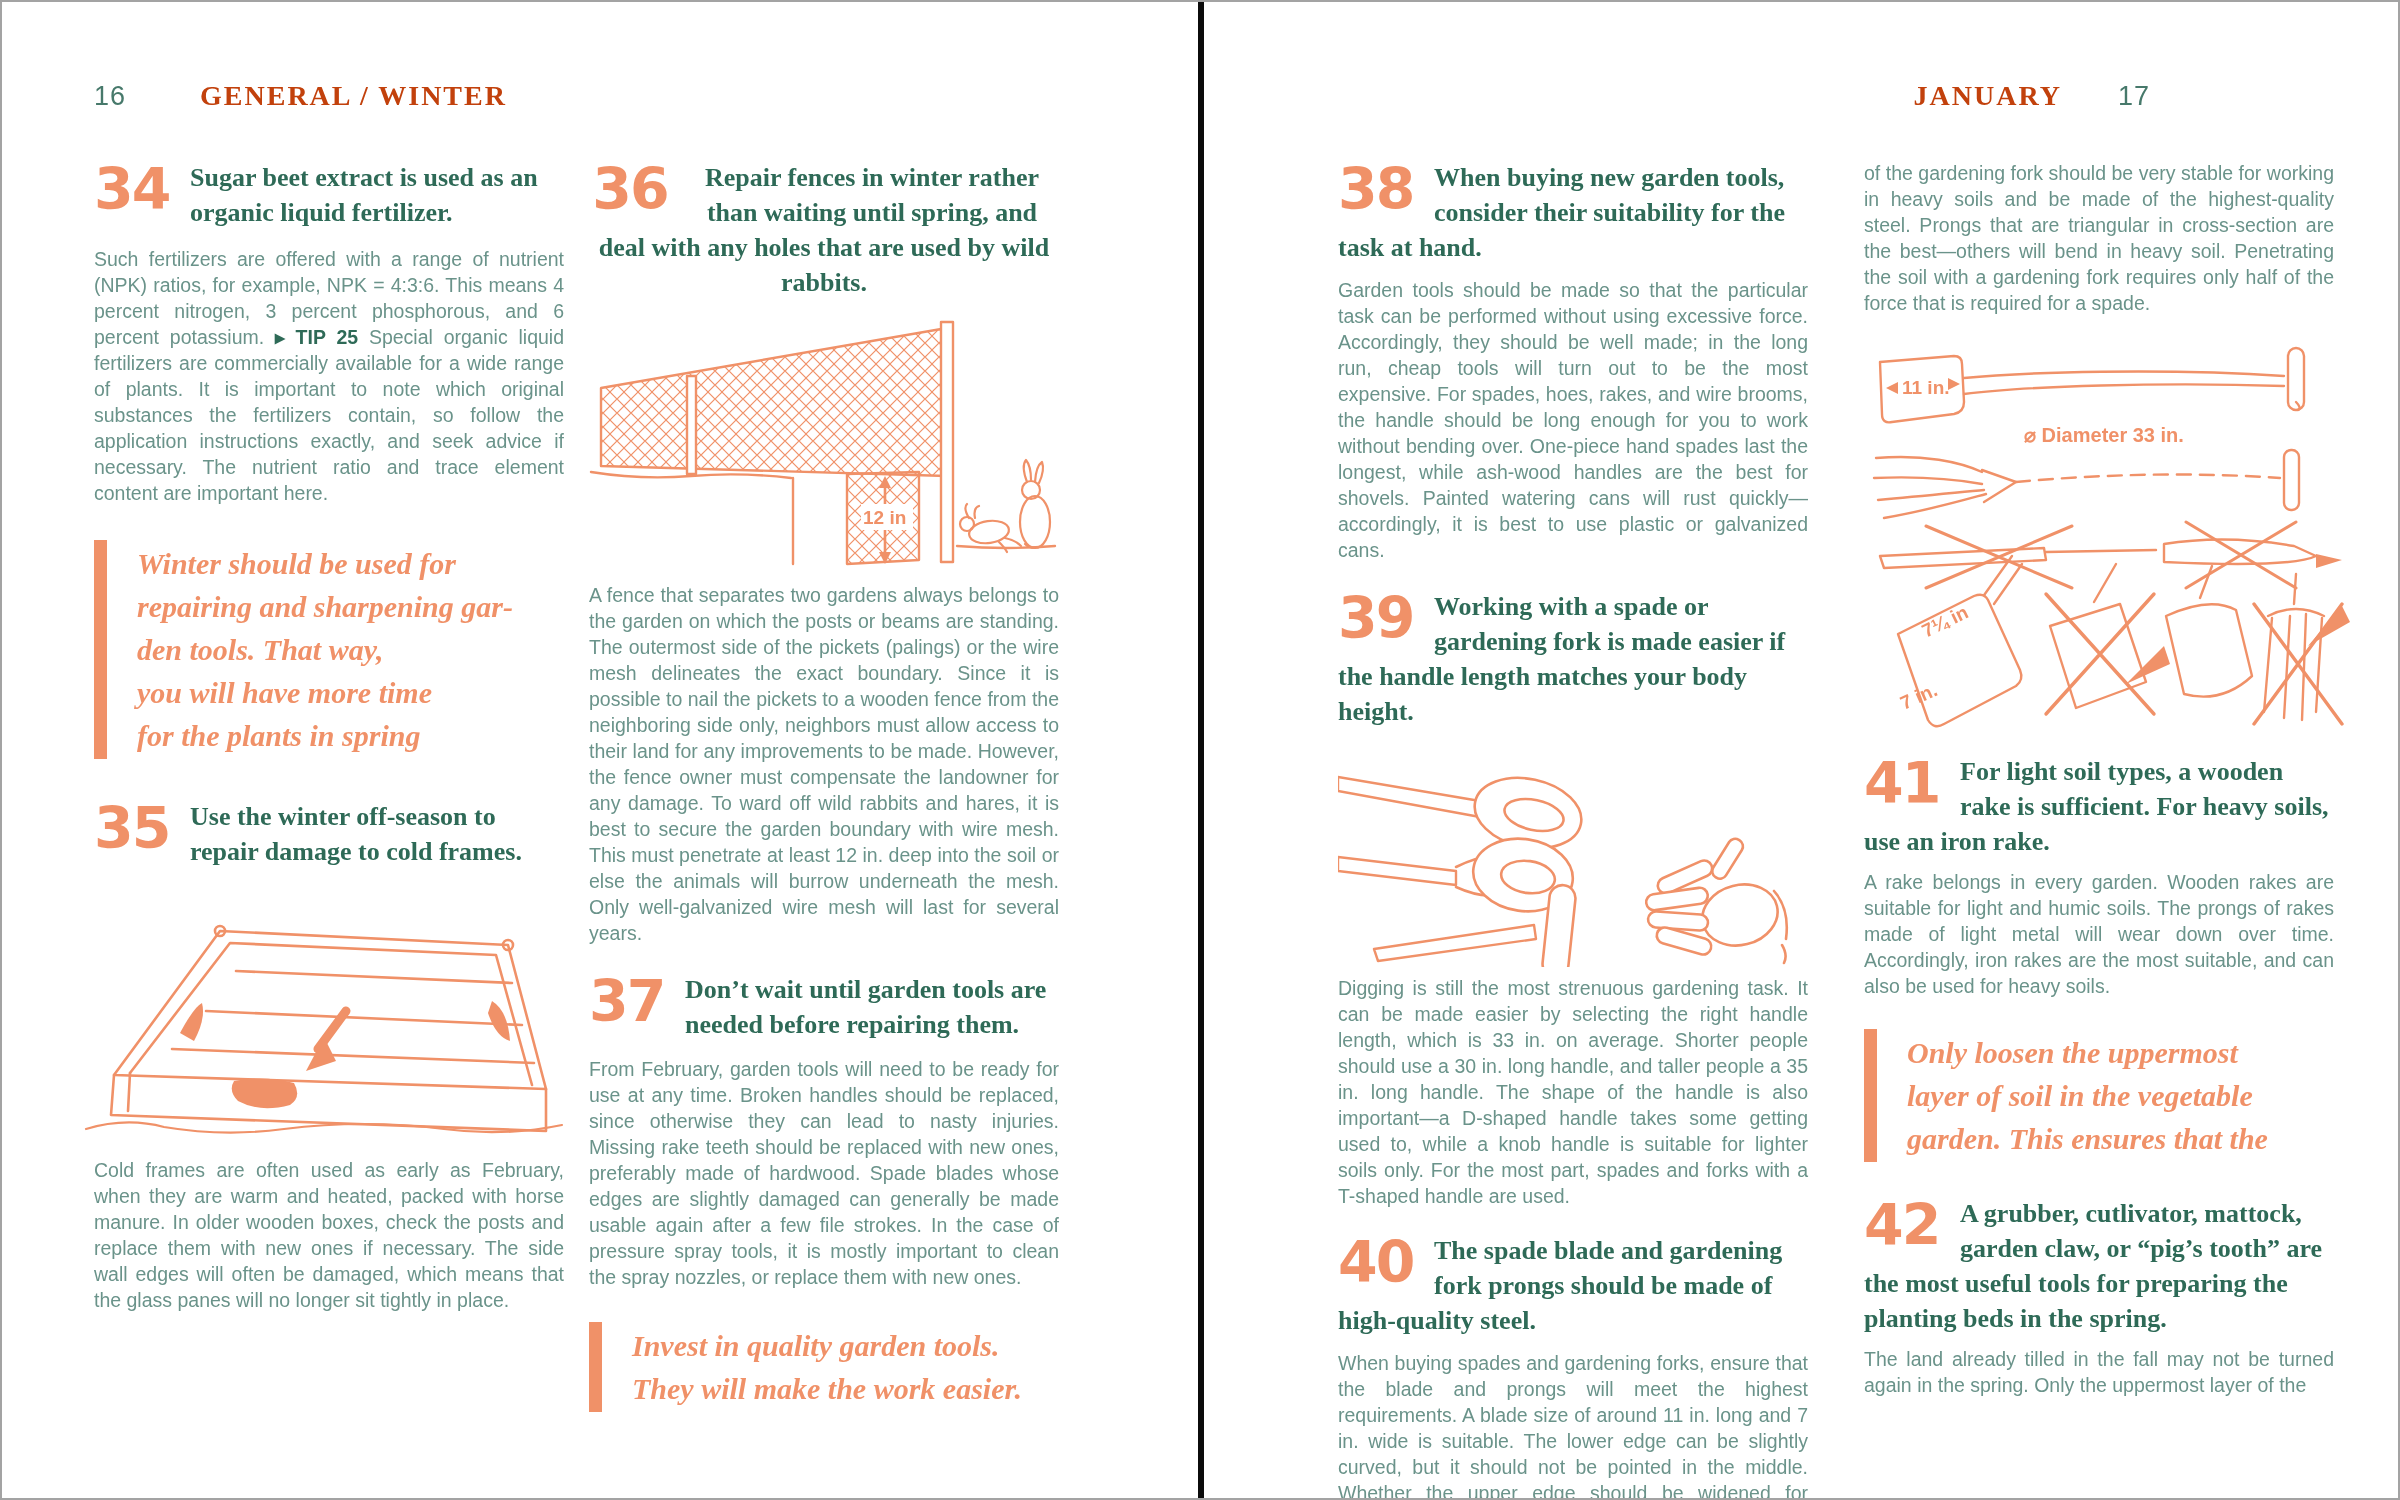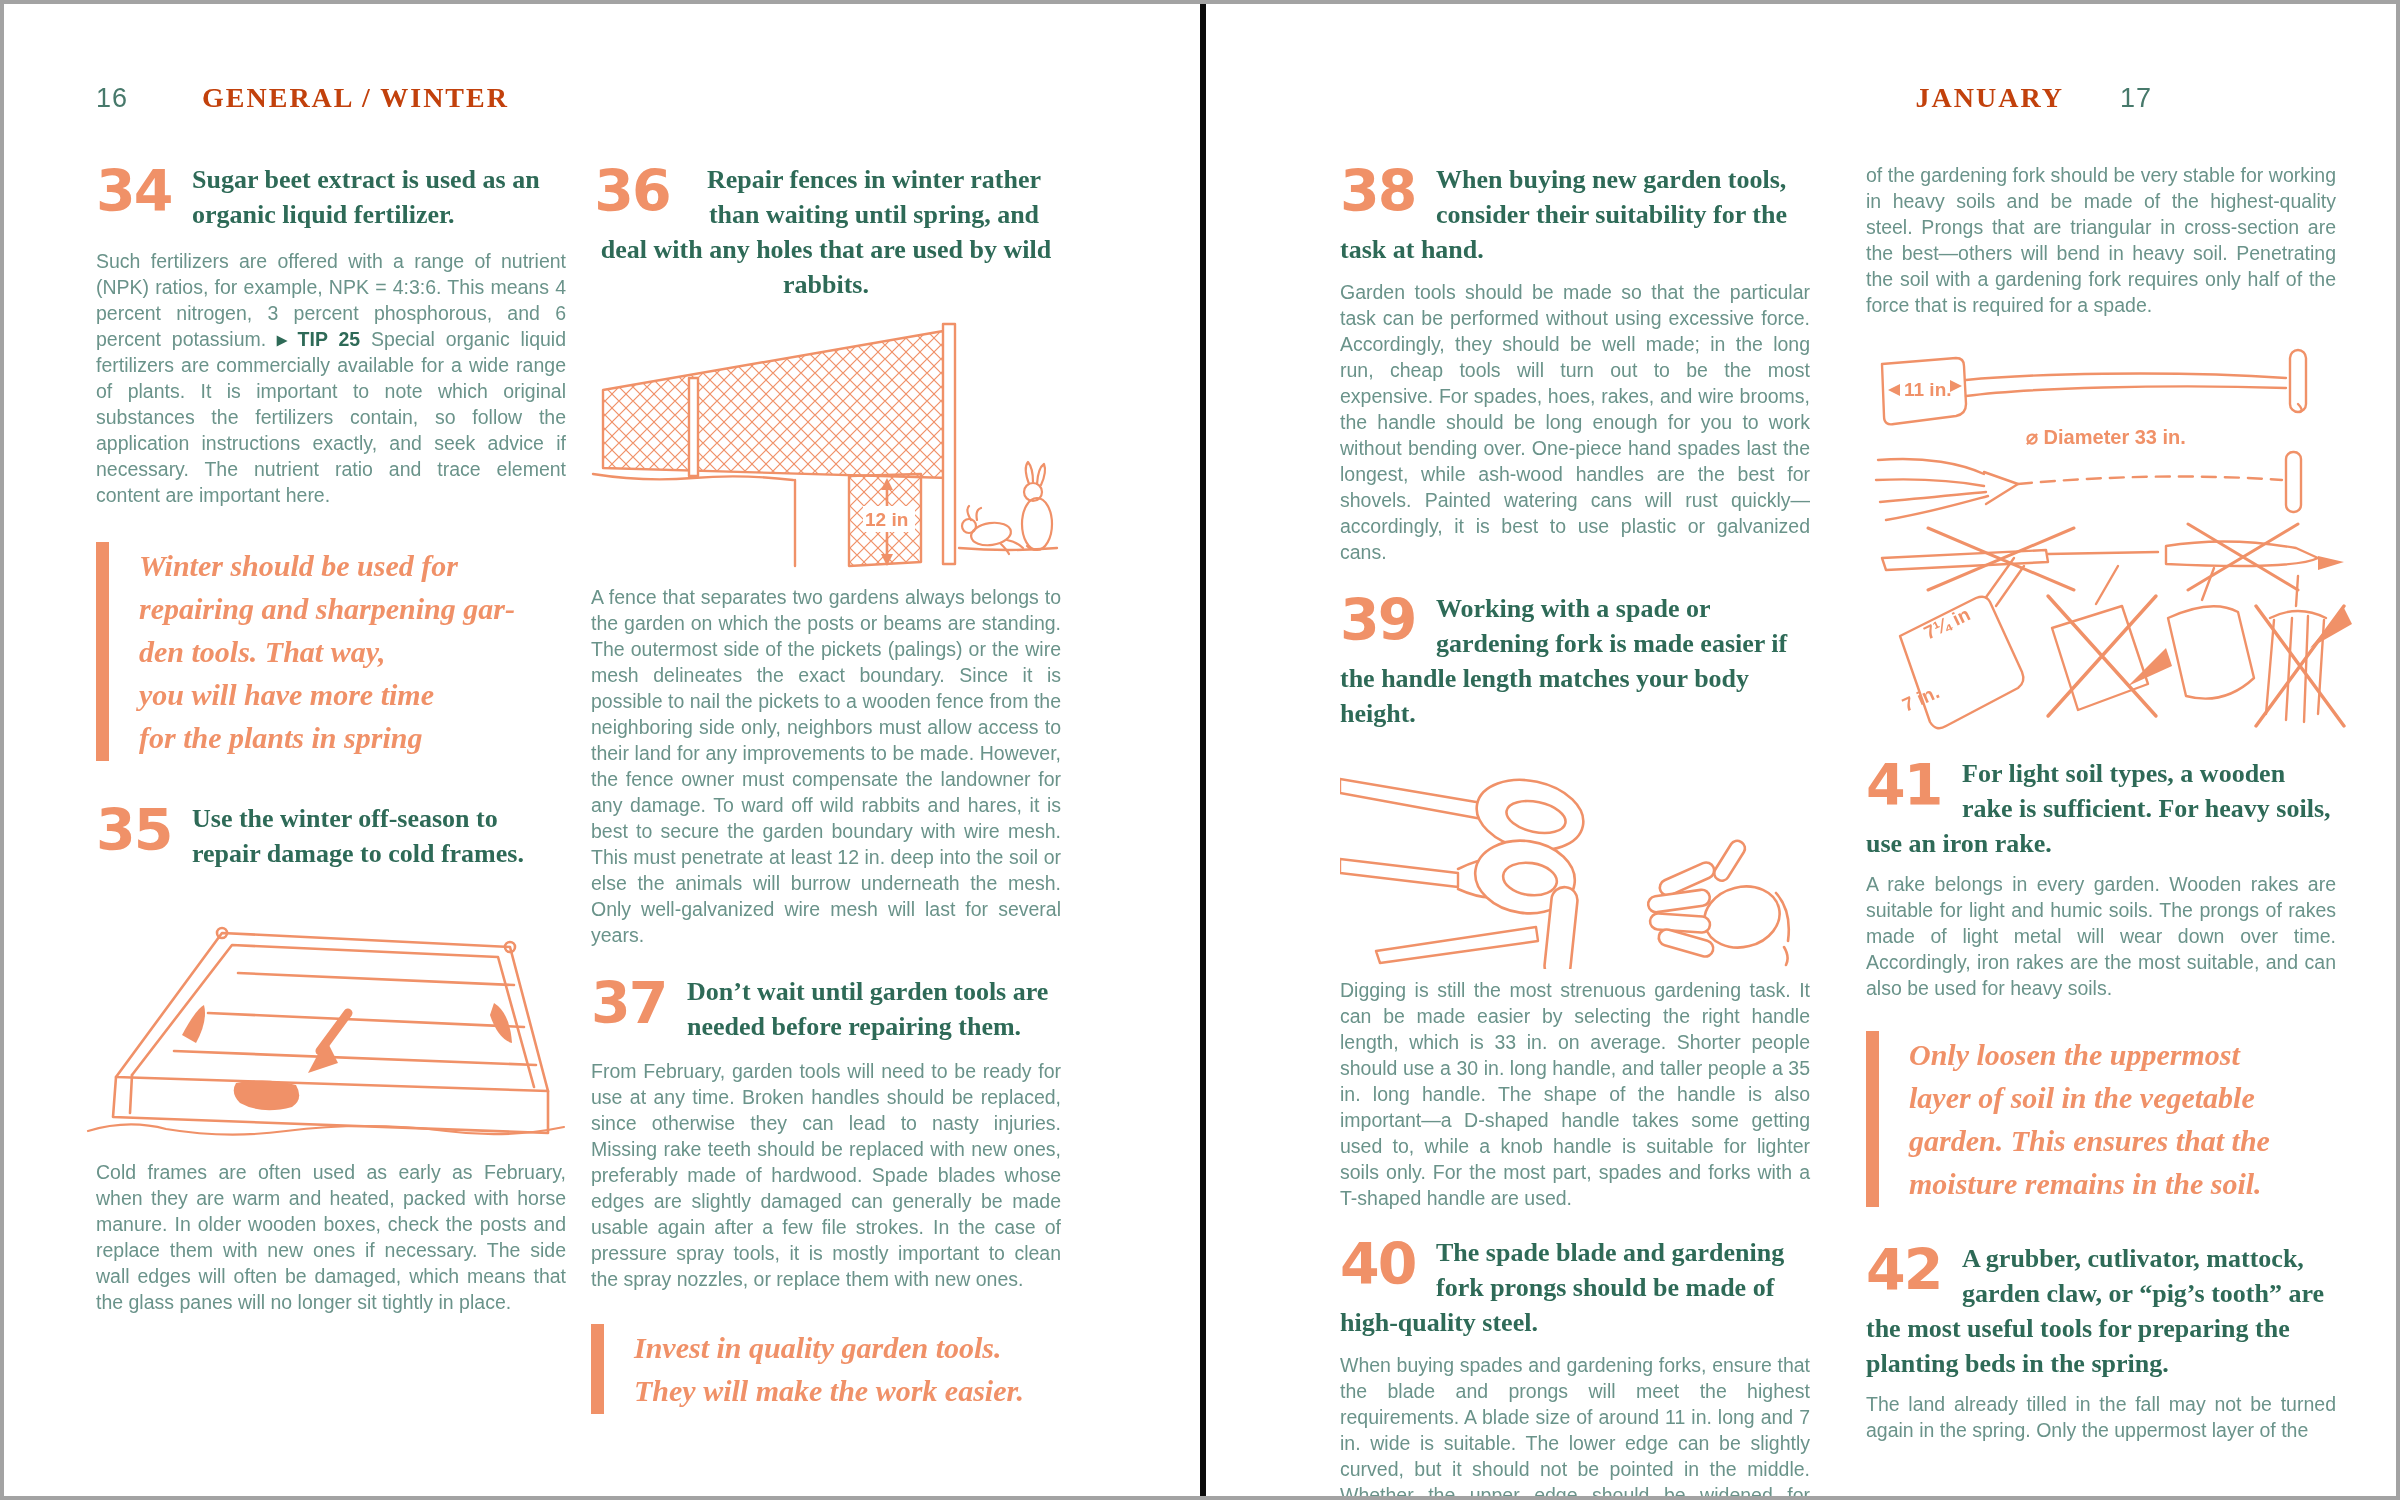--- a/index.html
+++ b/index.html
@@ -1,18 +1,18 @@
 <!DOCTYPE html>
 <html><head>
 <meta charset="utf-8">
 <style>
   html,body{margin:0;padding:0;background:#e8e8e8;}
   .spread{
     position:relative;width:2400px;height:1500px;background:#ffffff;
-    border:4px solid #a3a3a3;box-sizing:border-box;overflow:hidden;
+    border:2px solid #a3a3a3;box-sizing:border-box;overflow:hidden;
     font-family:"Liberation Sans",sans-serif;
   }
   .divider{position:absolute;left:1196px;top:0;width:6px;height:1500px;background:#0b0b0b;}
   .page{position:absolute;top:0;height:1496px;box-sizing:border-box;}
   .page.left{left:0;width:1196px;padding:158px 95px 0 92px;}
   .page.right{left:1202px;width:1004px;padding:158px 56px 0 134px;}
   .pghead{position:absolute;top:78px;display:flex;align-items:baseline;}
   .page.left .pghead{left:92px;gap:74px;}
   .page.right .pghead{right:58px;gap:56px;}
   .pgnum{font-size:27px;color:#47796B;letter-spacing:1px;}
@@ -293,21 +293,20 @@
           <h3 class="tiptitle">For light soil types, a wooden rake is sufficient. For heavy soils, use an iron rake.</h3>
         </div>
         <p class="body" style="margin-bottom:30px;">A rake belongs in every garden. Wooden rakes are suitable for light and humic soils. The prongs of rakes made of light metal will wear down over time. Accordingly, iron rakes are the most suitable, and can also be used for heavy soils.</p>
 
         <div class="quote" style="margin-bottom:34px;">
           <div class="qbar"></div>
           <div class="qtext">
             <div>Only loosen the uppermost</div>
             <div>layer of soil in the vegetable</div>
             <div>garden. This ensures that the</div>
-            <div>moisture remains in the soil.</div>
           </div>
         </div>
 
         <div class="tiphead" style="margin-bottom:10px;">
           <span class="tipnum">42</span>
           <h3 class="tiptitle">A grubber, cutlivator, mattock, garden claw, or “pig’s tooth” are the most useful tools for preparing the planting beds in the spring.</h3>
         </div>
         <p class="body">The land already tilled in the fall may not be turned again in the spring. Only the uppermost layer of the</p>
       </div>
     </div>

